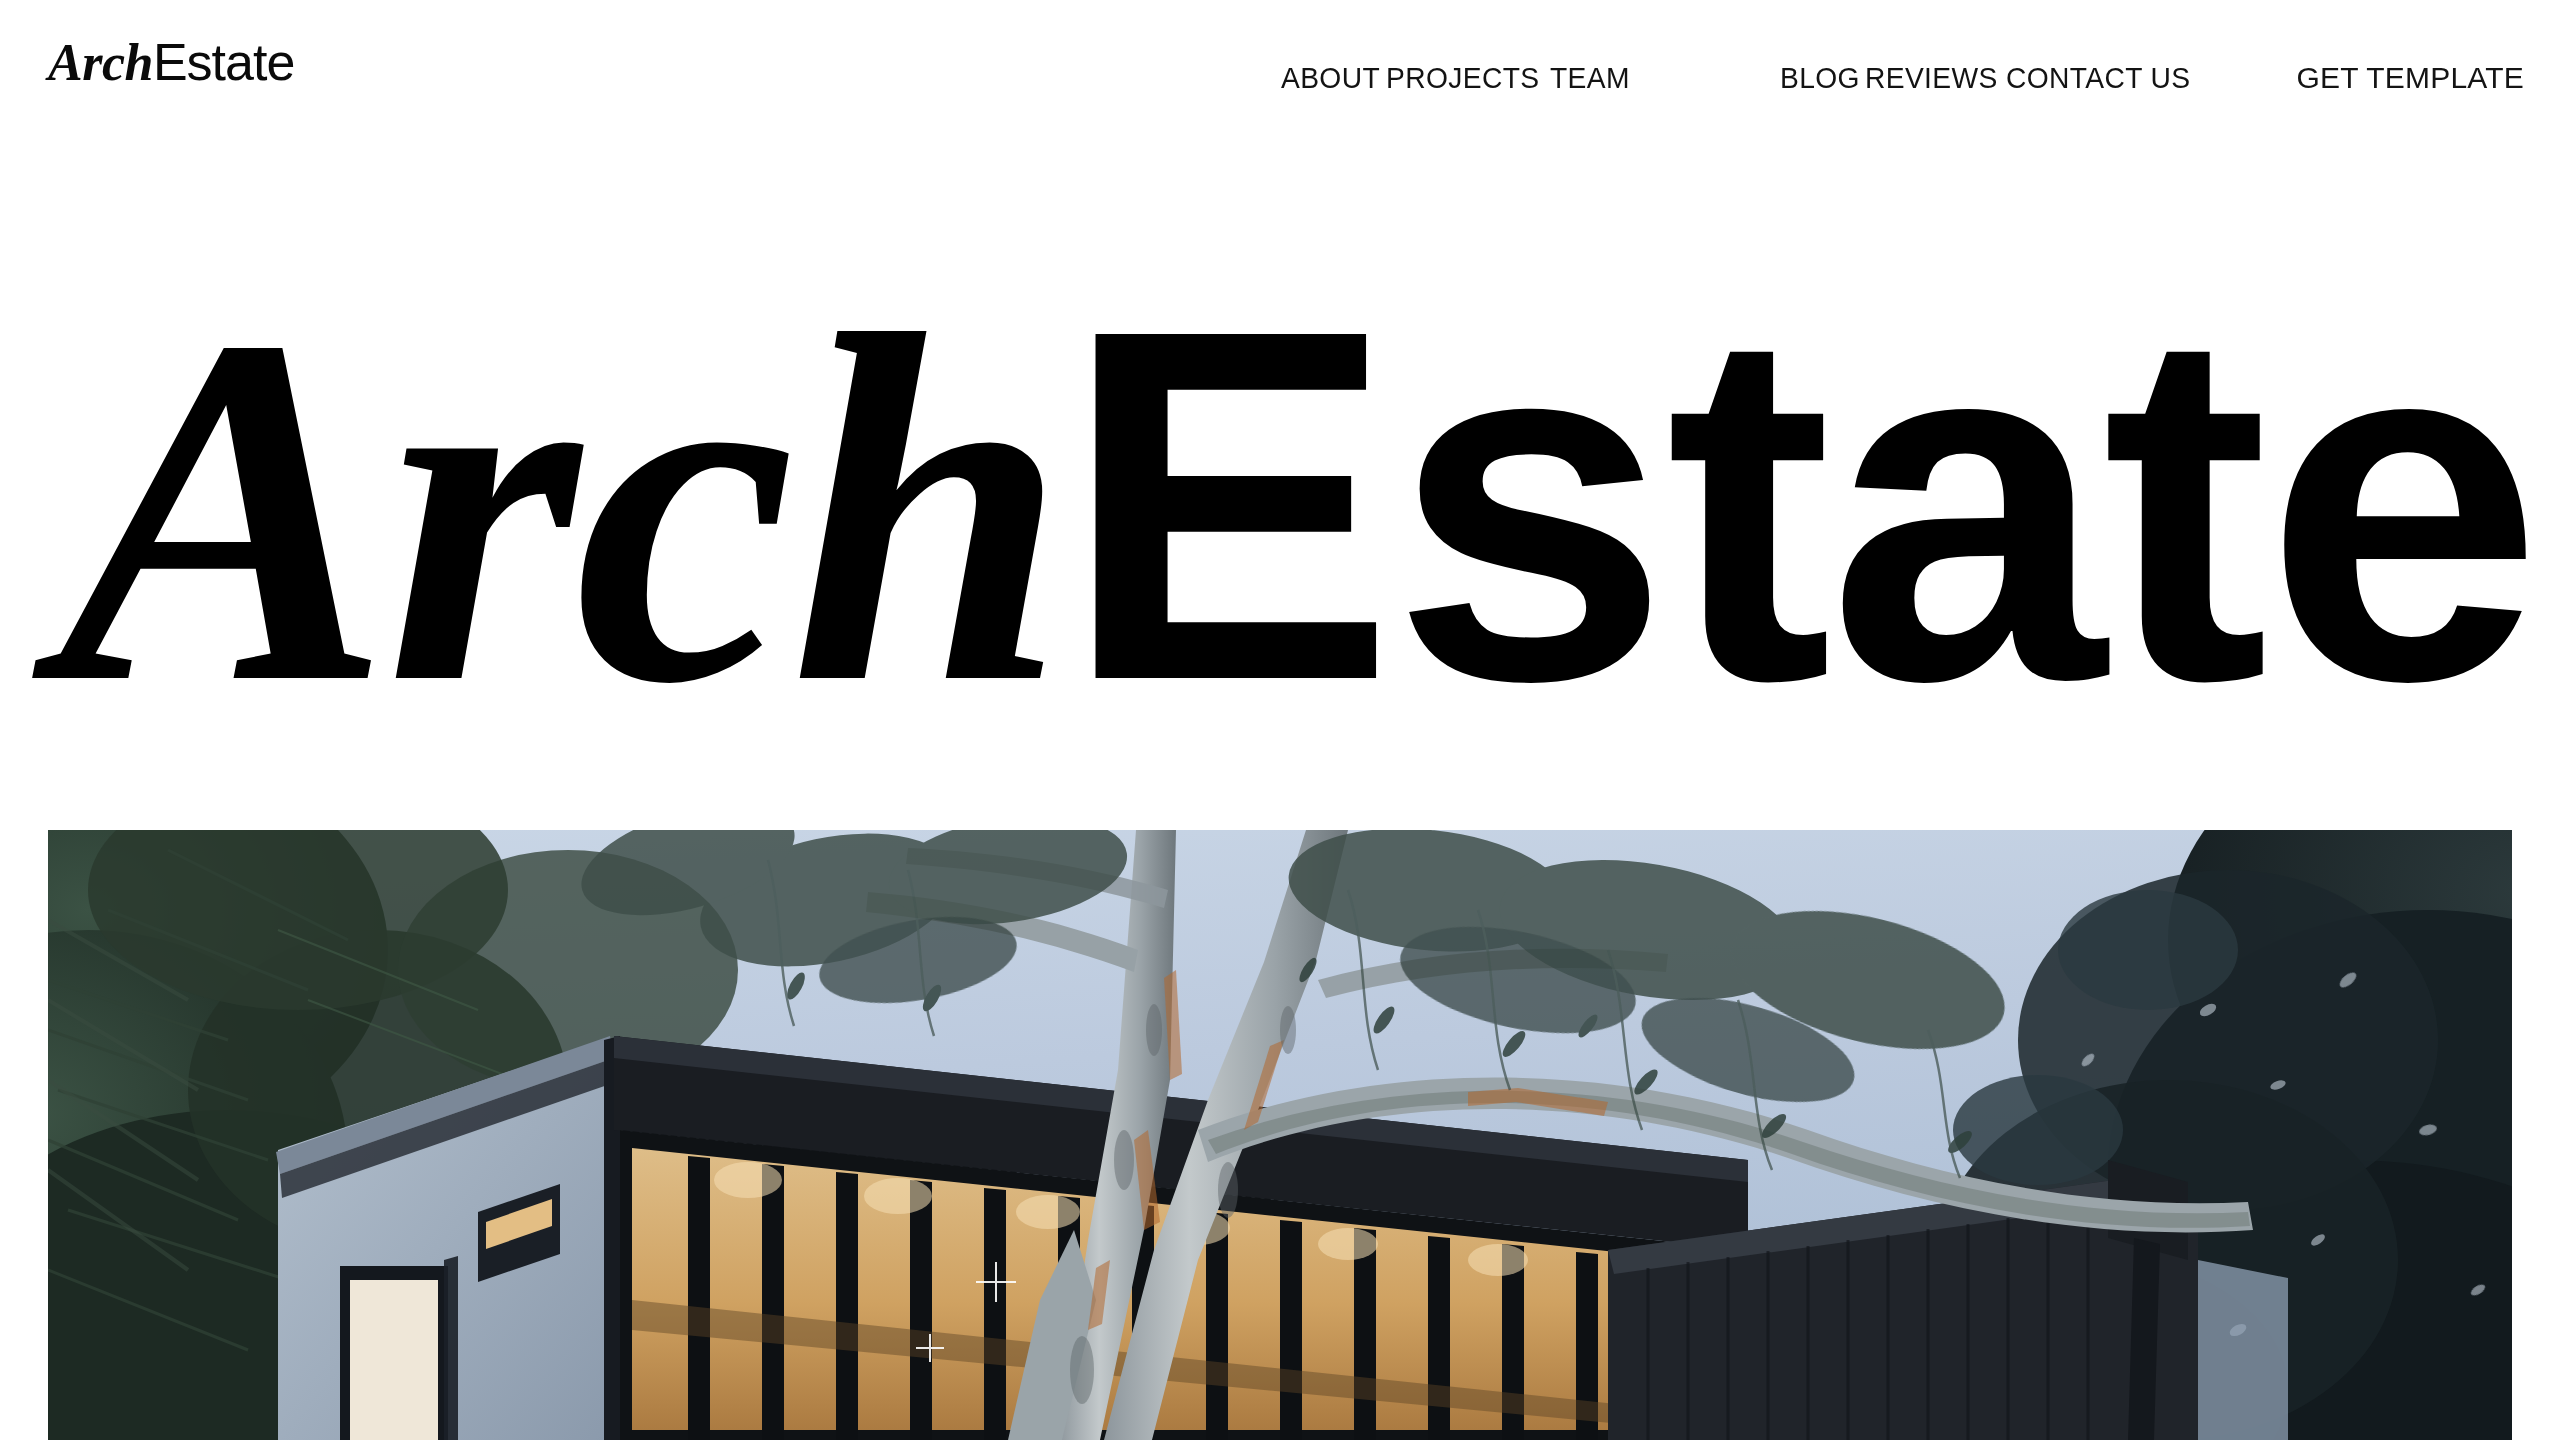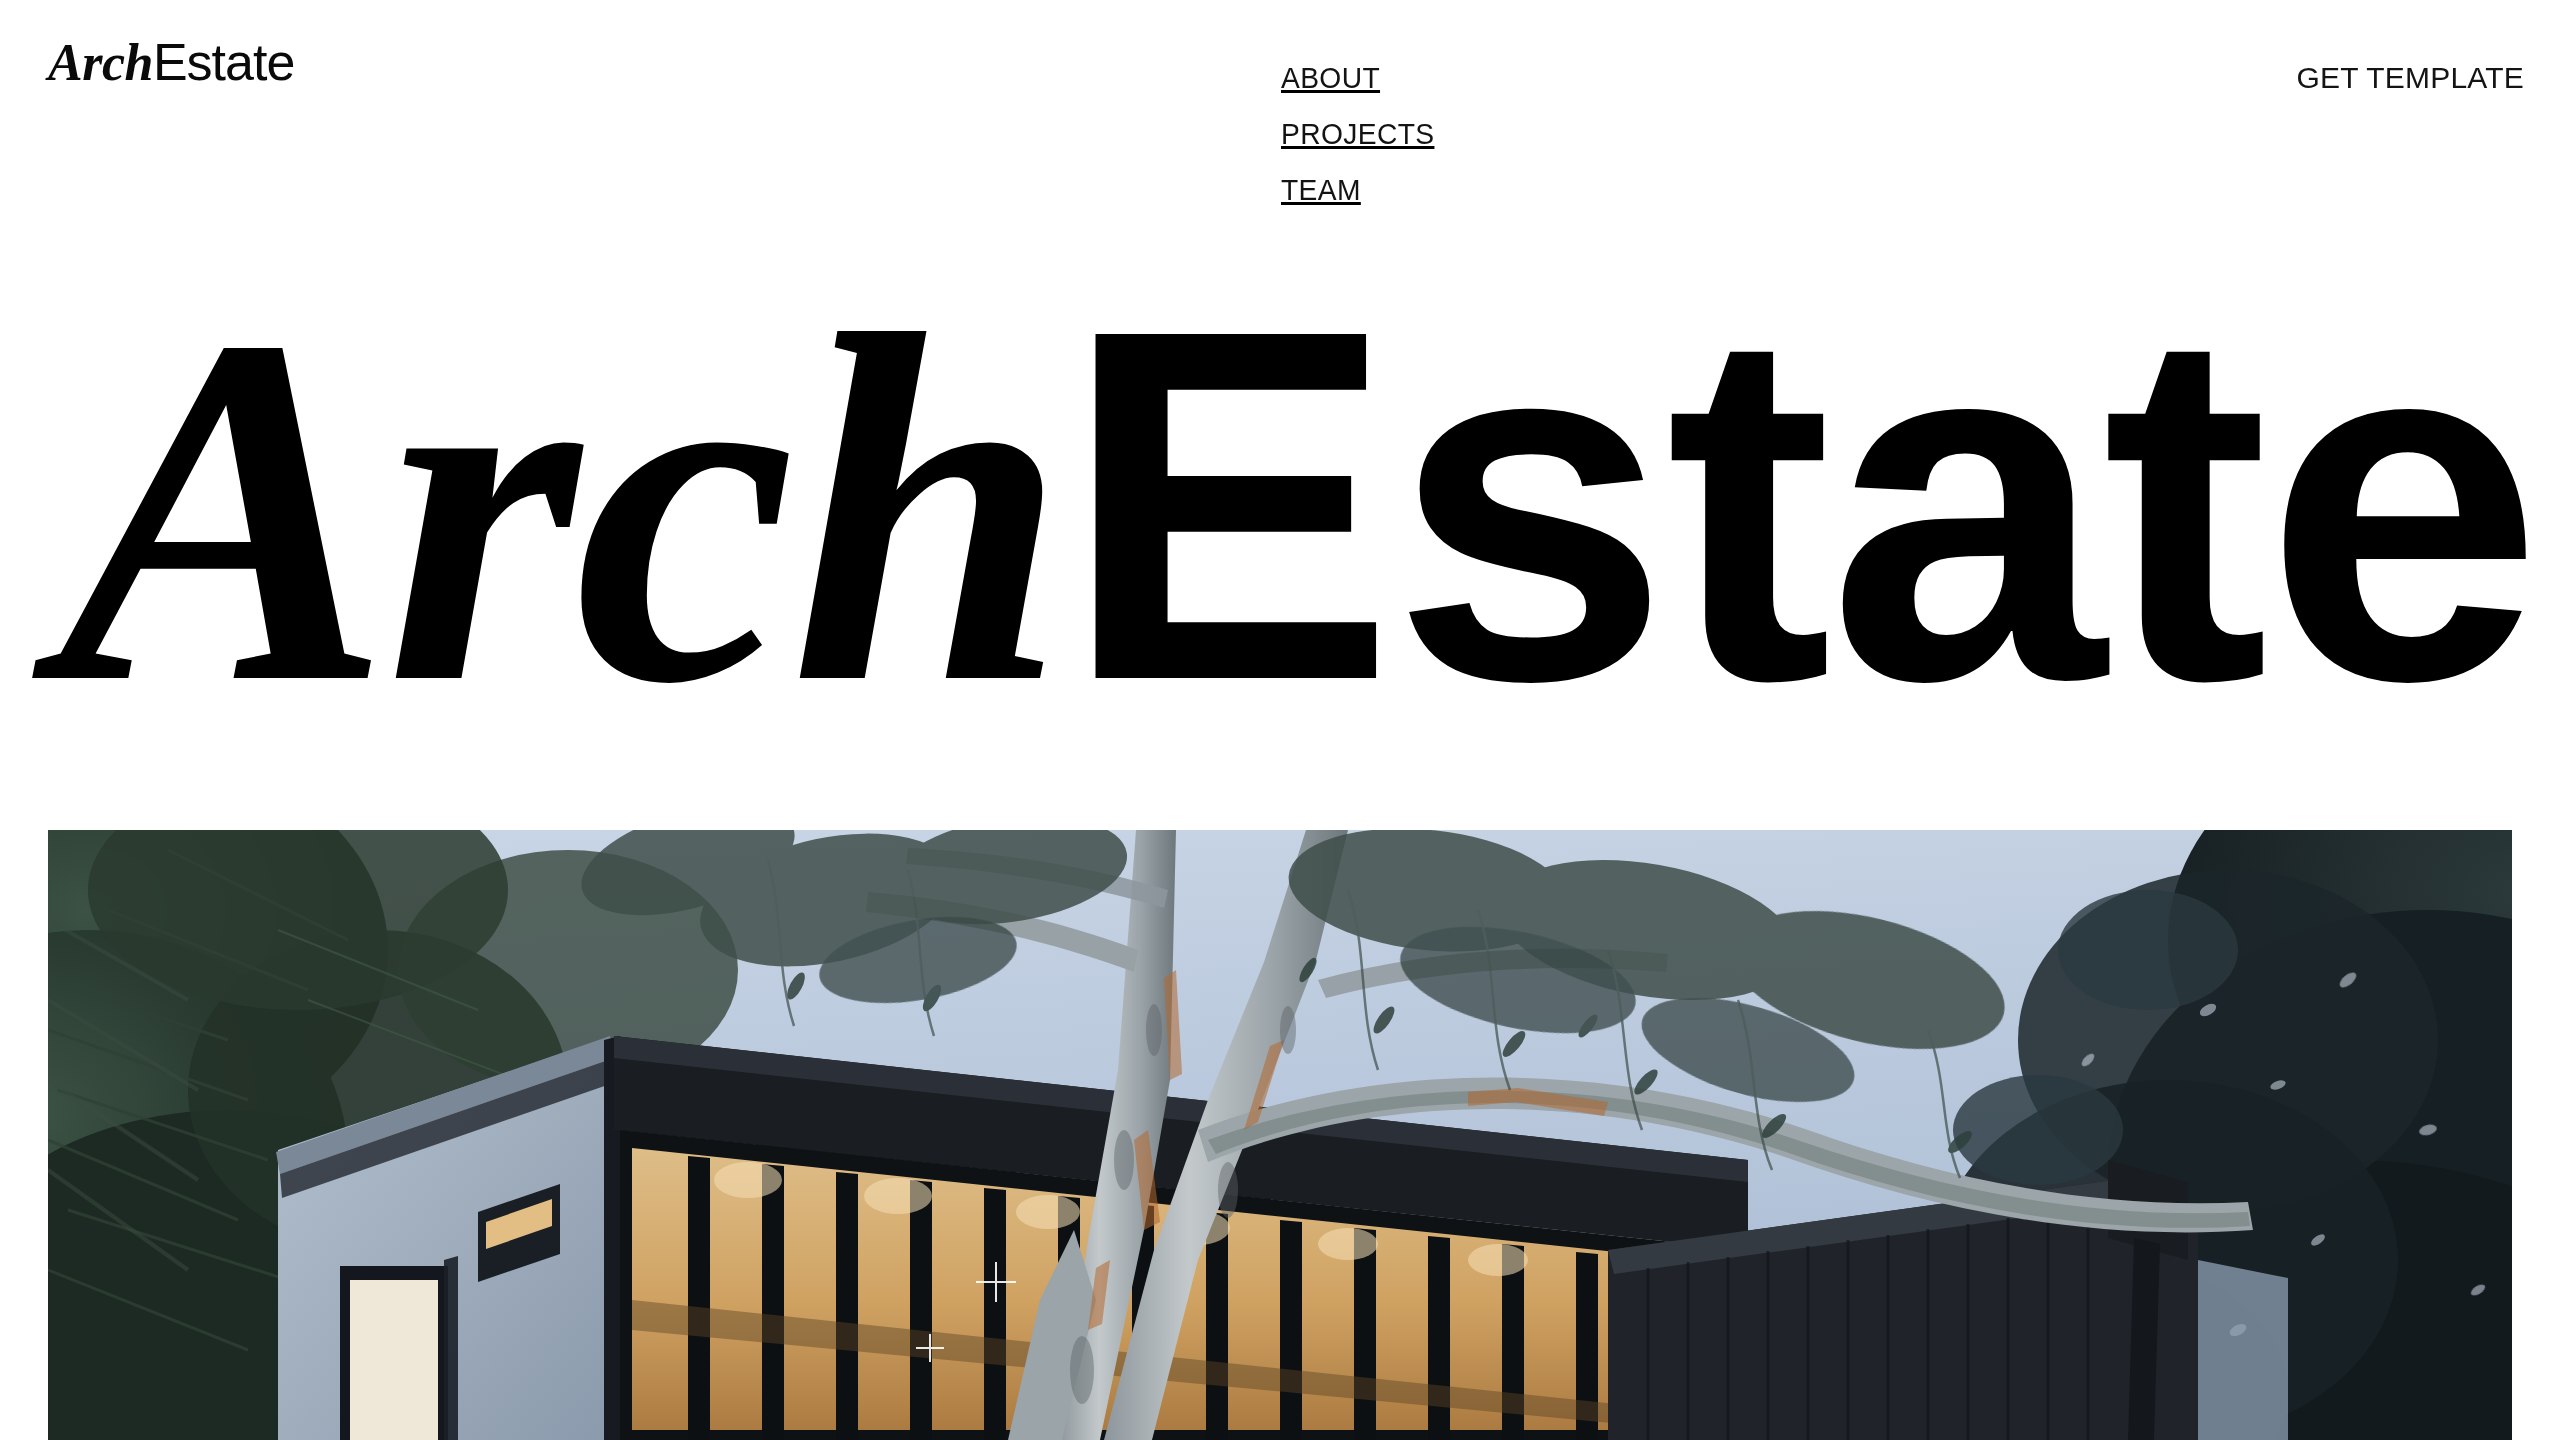--- a/index.html
+++ b/index.html
@@ -26,21 +26,21 @@
     font-family:"Liberation Serif", serif;
     font-style:italic; font-weight:700;
   }
   .logo .logo-estate {
     font-family:"Liberation Sans", sans-serif;
     font-weight:400; letter-spacing:-1px;
   }
 
   .nav-col {
     position:absolute; top:50px;
-    display:flex; flex-direction:column; gap:0;text-decoration:underline;
+    display:flex; flex-direction:row; gap:0;
   }
   .nav-col-1 { left:1281px; }
   .nav-col-2 { left:1780px; }
   .nav-link {
     font-family:"Liberation Sans", sans-serif;
     font-size:30px; line-height:56px;
     color:#131313; letter-spacing:0.4px;
     text-decoration:none; white-space:nowrap;
     transform:scaleX(0.94); transform-origin:left center;
     cursor:pointer;
@@ -90,20 +90,25 @@
     <div class="logo">
       <span class="logo-arch">Arch</span><span class="logo-estate">Estate</span>
     </div>
 
     <nav class="nav-col nav-col-1">
       <a class="nav-link" href="#">ABOUT</a>
       <a class="nav-link" href="#">PROJECTS</a>
       <a class="nav-link" href="#">TEAM</a>
     </nav>
 
+    <nav class="nav-col nav-col-2">
+      <a class="nav-link" href="#">BLOG</a>
+      <a class="nav-link" href="#">REVIEWS</a>
+      <a class="nav-link" href="#">CONTACT US</a>
+    </nav>
 
     <a class="cta" href="#">GET TEMPLATE</a>
   </header>
 
   <h1 class="hero-title"><span class="hero-arch">Arch</span><span class="hero-estate">Estate</span></h1>
 
   <div class="hero-image-wrap">
     <svg class="hero-svg" viewBox="0 0 2464 610" preserveAspectRatio="xMidYMid slice">
       <defs>
         <linearGradient id="sky" x1="0" y1="0" x2="0.25" y2="1">

